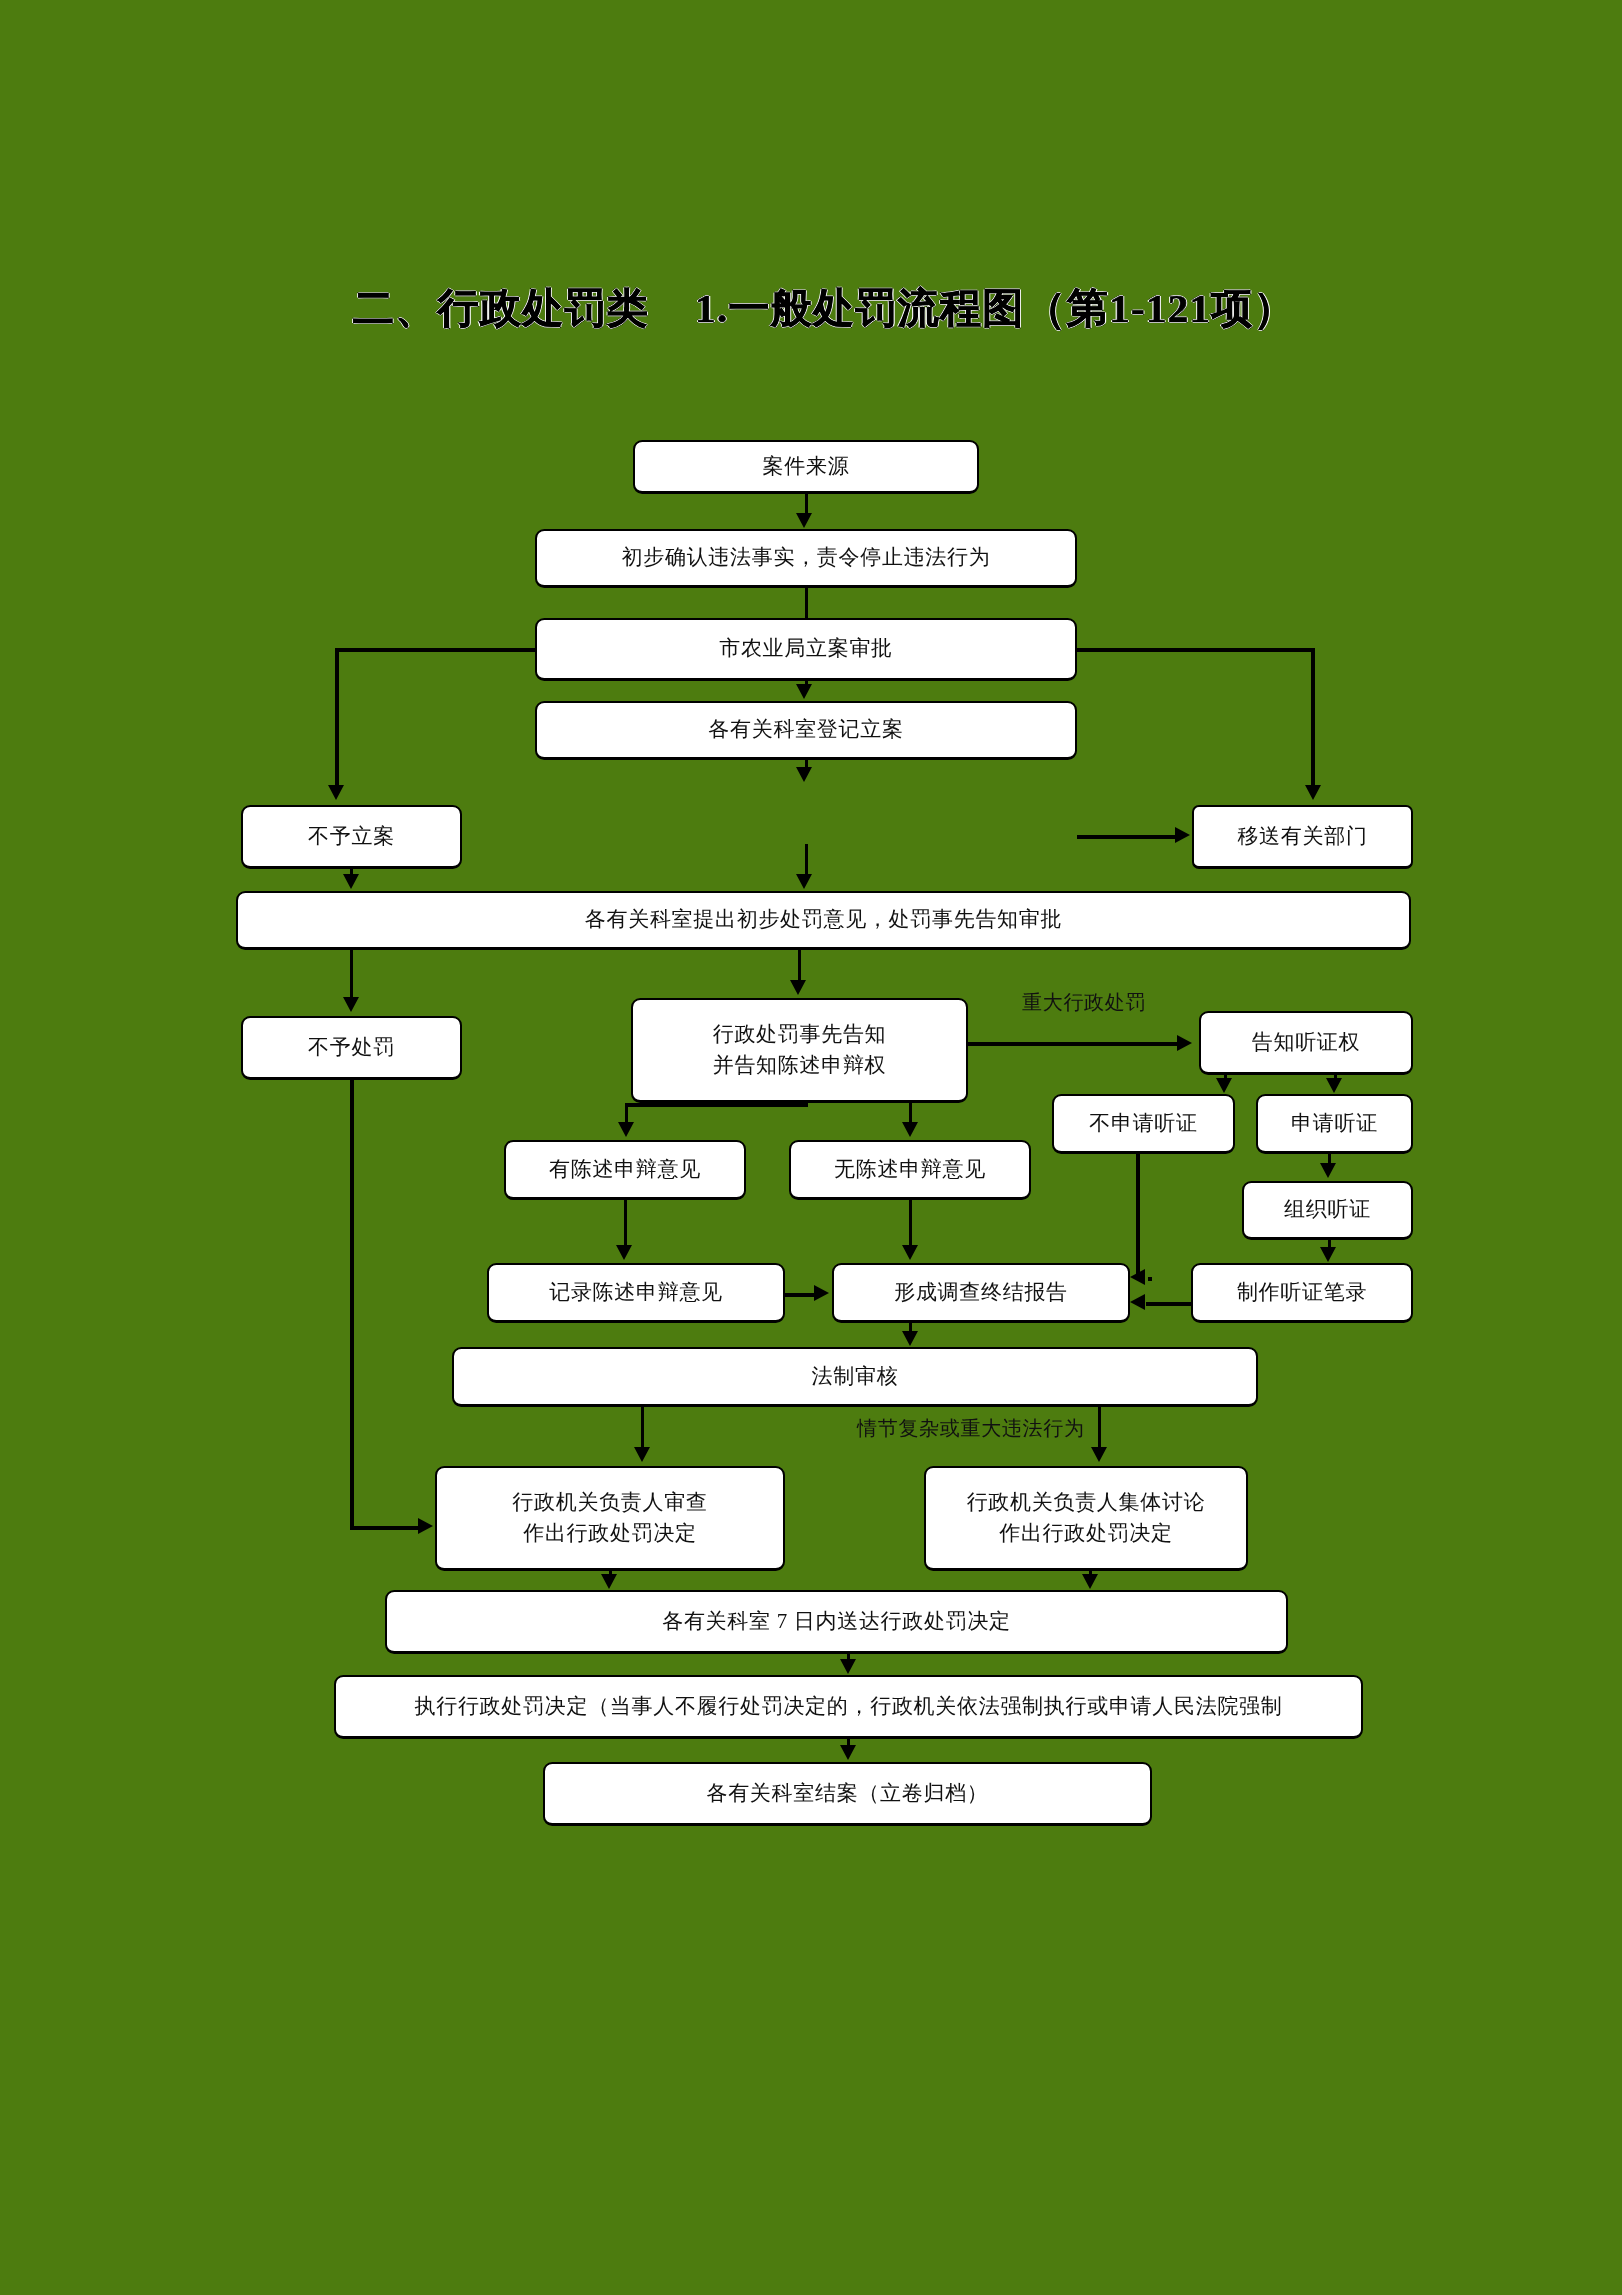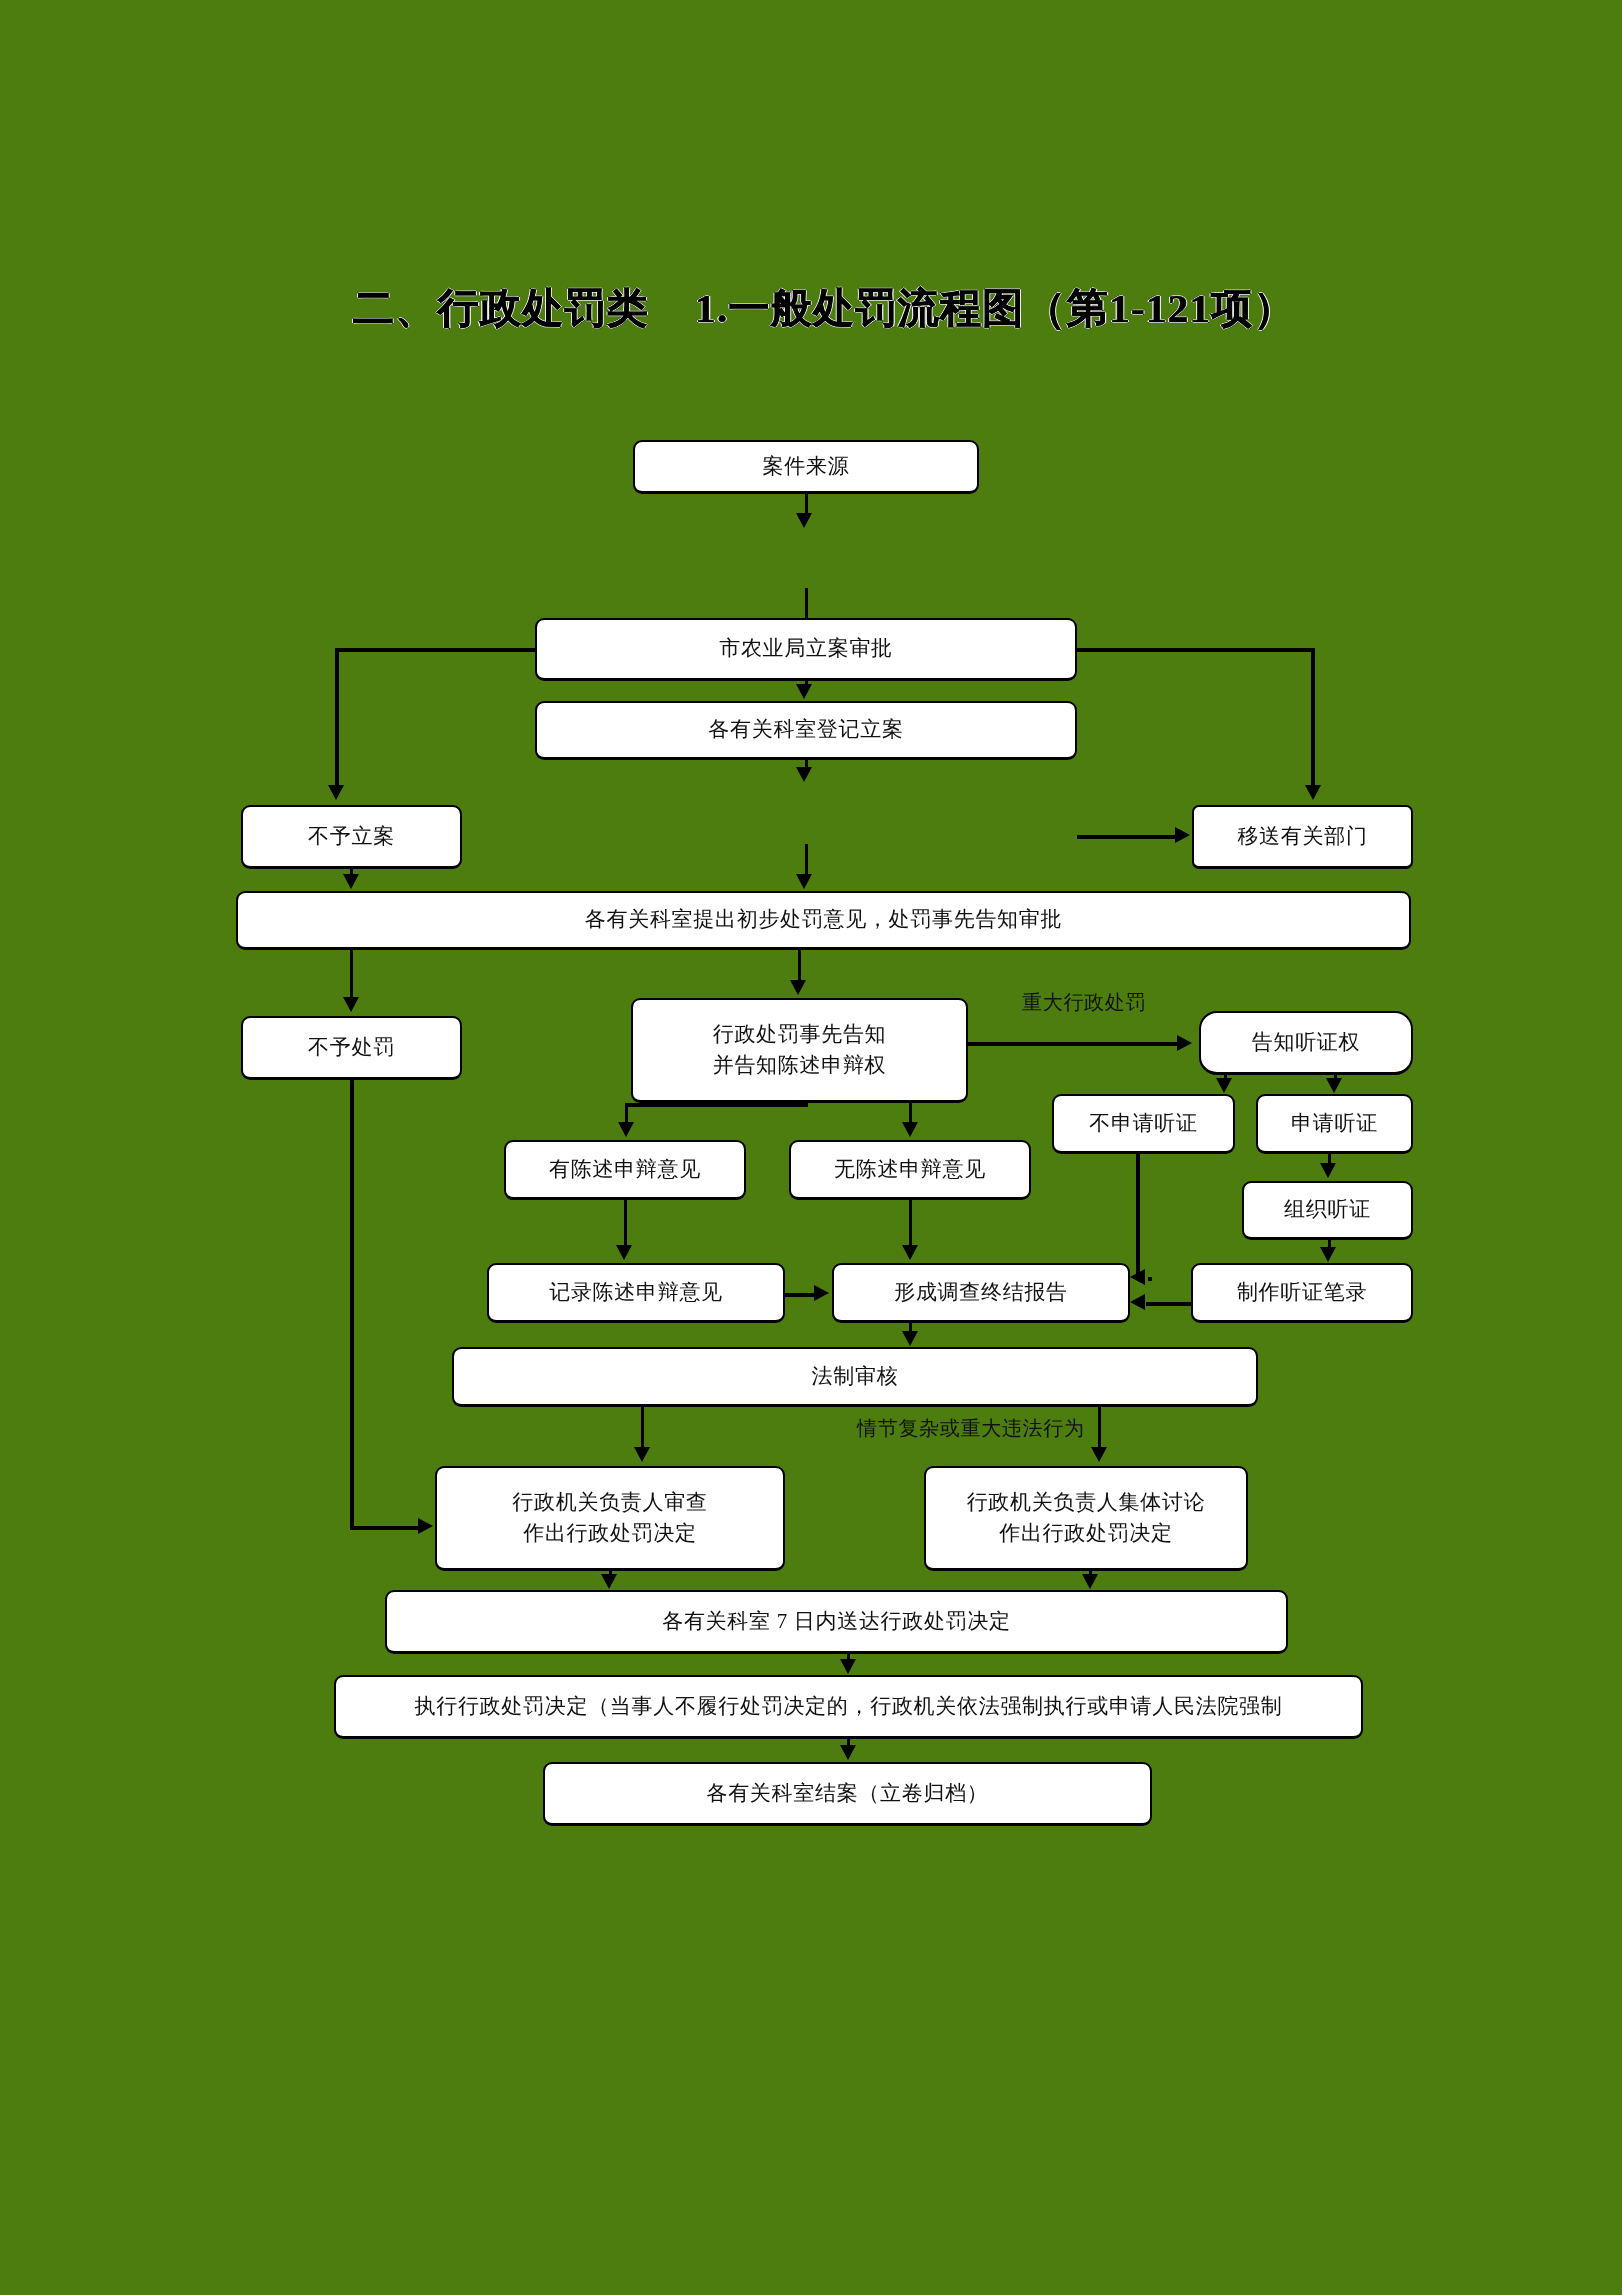--- a/index.html
+++ b/index.html
@@ -87,20 +87,23 @@
 <div id="page">
 
   <div id="title">
     <span class="seg">二、行政处罚类</span><span class="gap"></span><span class="seg">1.一般处罚流程图（第1-121项）</span>
   </div>
 
   <div class="box thick-bottom" style="left:633px; top:440px; width:346px; height:54px;">
     <span class="ln">案件来源</span>
   </div>
 
+  <div class="box thick-bottom" style="left:535px; top:529px; width:542px; height:59px;">
+    <span class="ln">初步确认违法事实，责令停止违法行为</span>
+  </div>
 
   <div class="box thick-bottom" style="left:535px; top:618px; width:542px; height:63px;">
     <span class="ln">市农业局立案审批</span>
   </div>
 
   <div class="box thick-bottom" style="left:535px; top:701px; width:542px; height:59px;">
     <span class="ln">各有关科室登记立案</span>
   </div>
 
 
@@ -118,21 +121,21 @@
 
   <div class="box thick-bottom" style="left:241px; top:1016px; width:221px; height:64px;">
     <span class="ln">不予处罚</span>
   </div>
 
   <div class="box thick-bottom" style="left:631px; top:998px; width:337px; height:105px;">
     <span class="ln">行政处罚事先告知</span>
     <span class="ln">并告知陈述申辩权</span>
   </div>
 
-  <div class="box thick-bottom" style="left:1199px; top:1011px; width:214px; height:64px;border-radius:18px;">
+  <div class="box thick-bottom" style="left:1199px; top:1011px; width:214px; height:64px;">
     <span class="ln">告知听证权</span>
   </div>
 
   <div class="box thick-bottom" style="left:1052px; top:1094px; width:183px; height:60px;">
     <span class="ln">不申请听证</span>
   </div>
 
   <div class="box thick-bottom" style="left:1256px; top:1094px; width:157px; height:60px;">
     <span class="ln">申请听证</span>
   </div>

